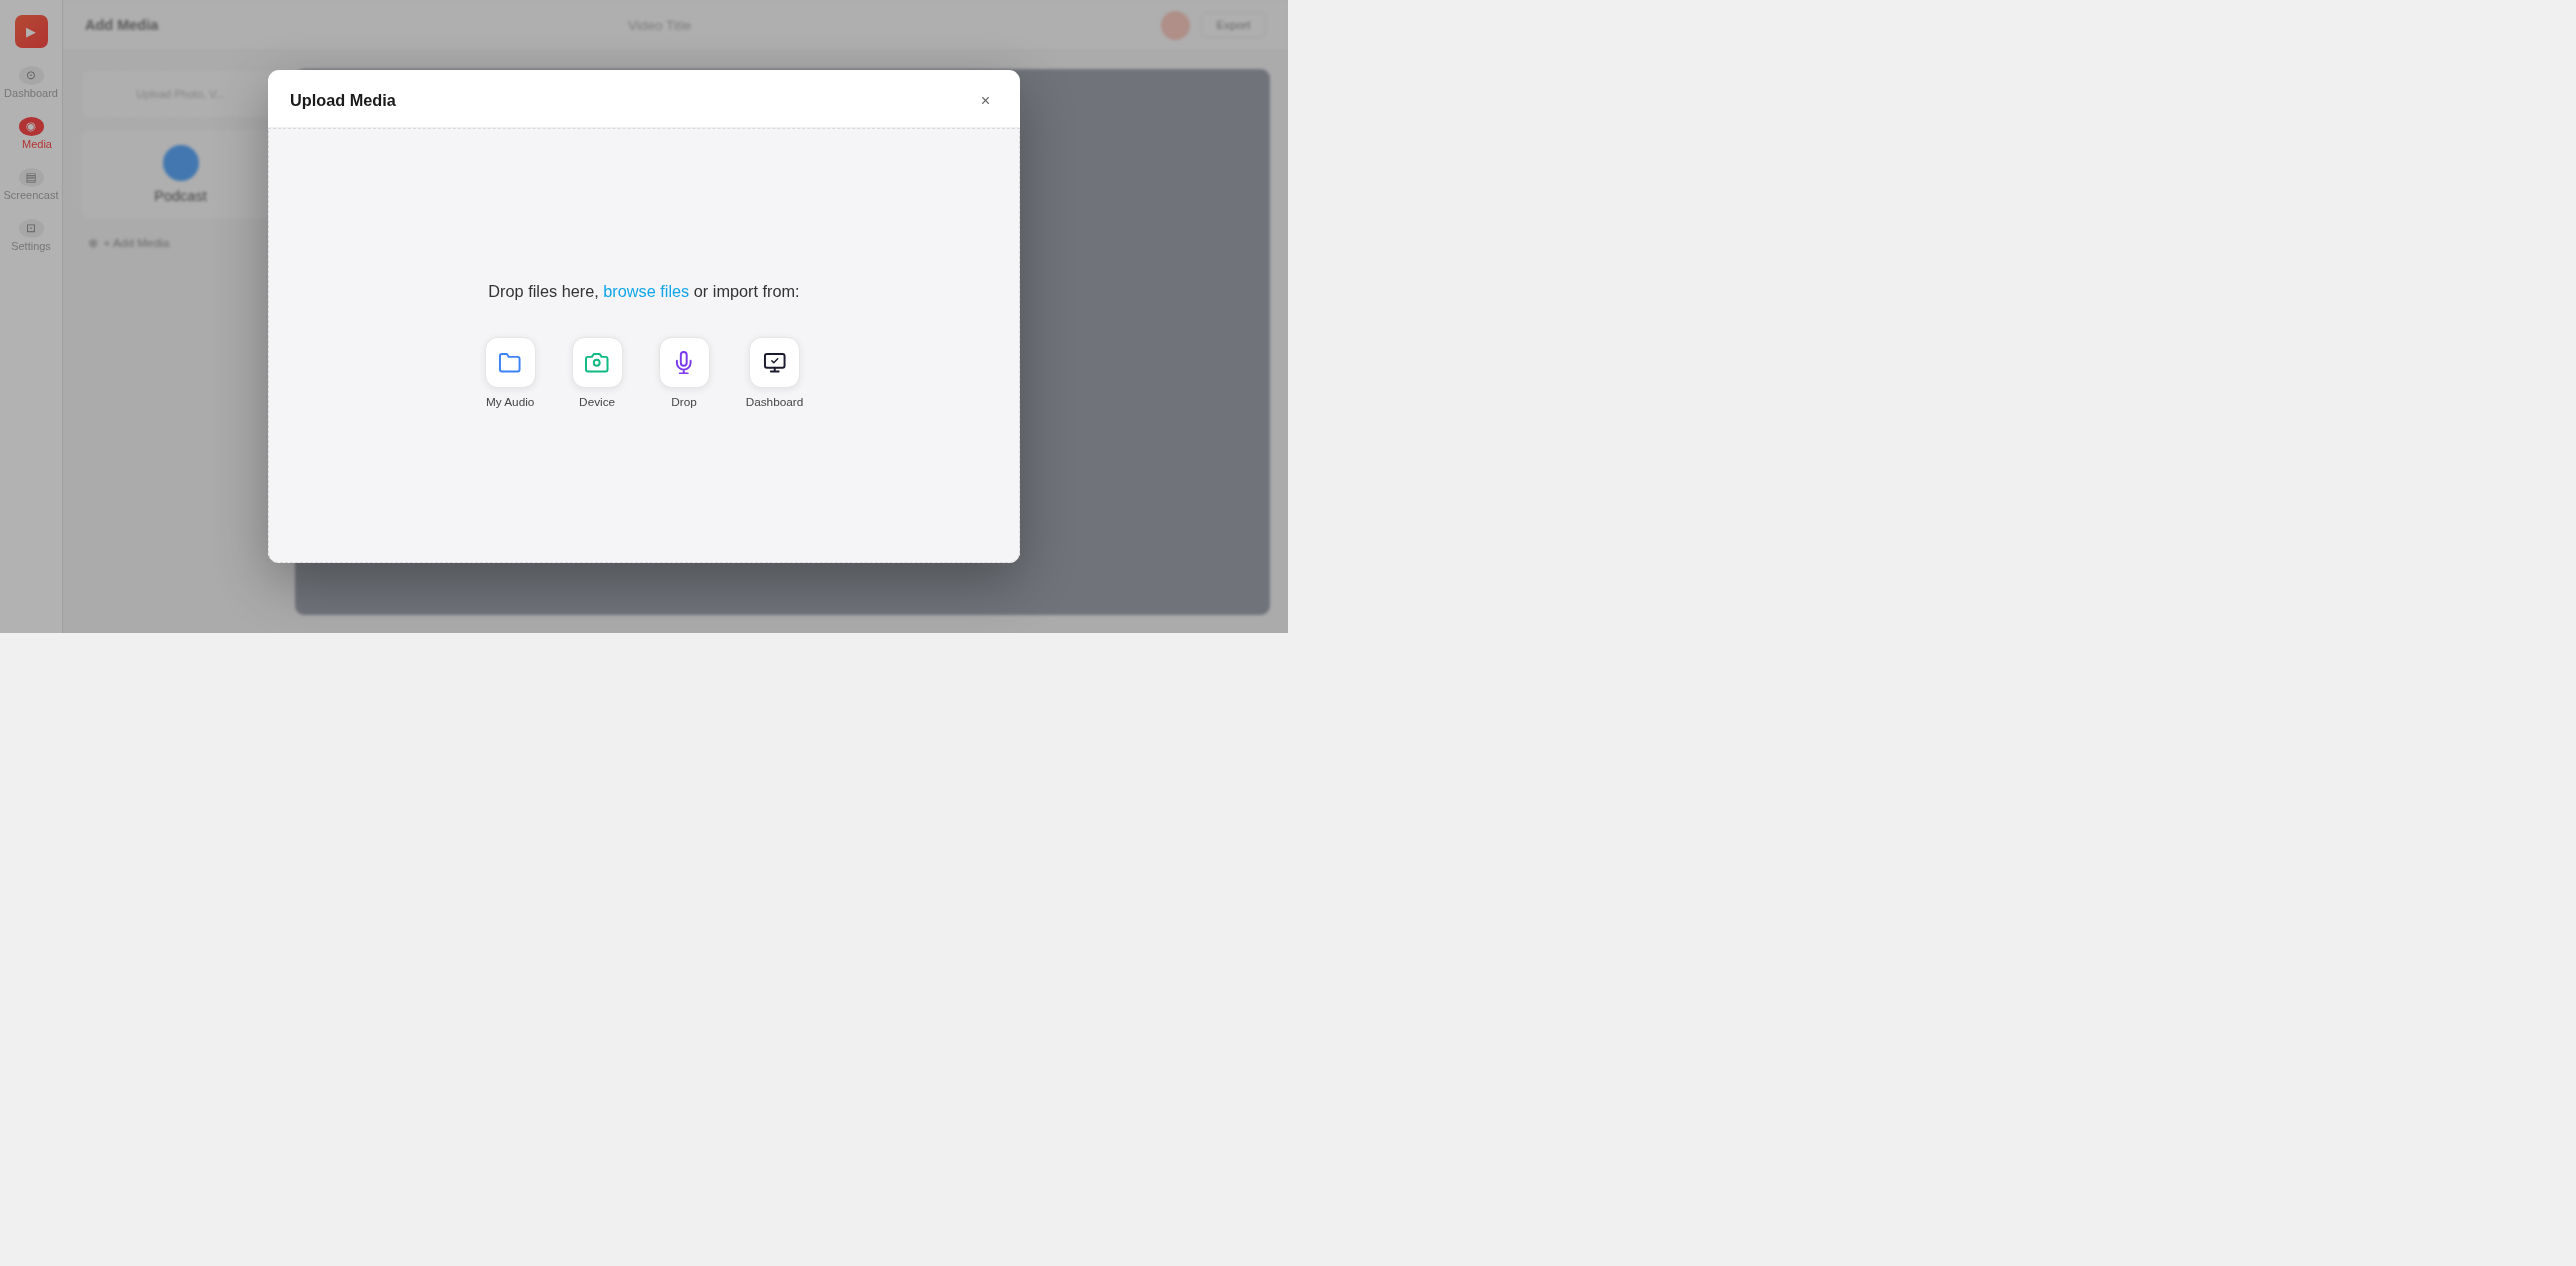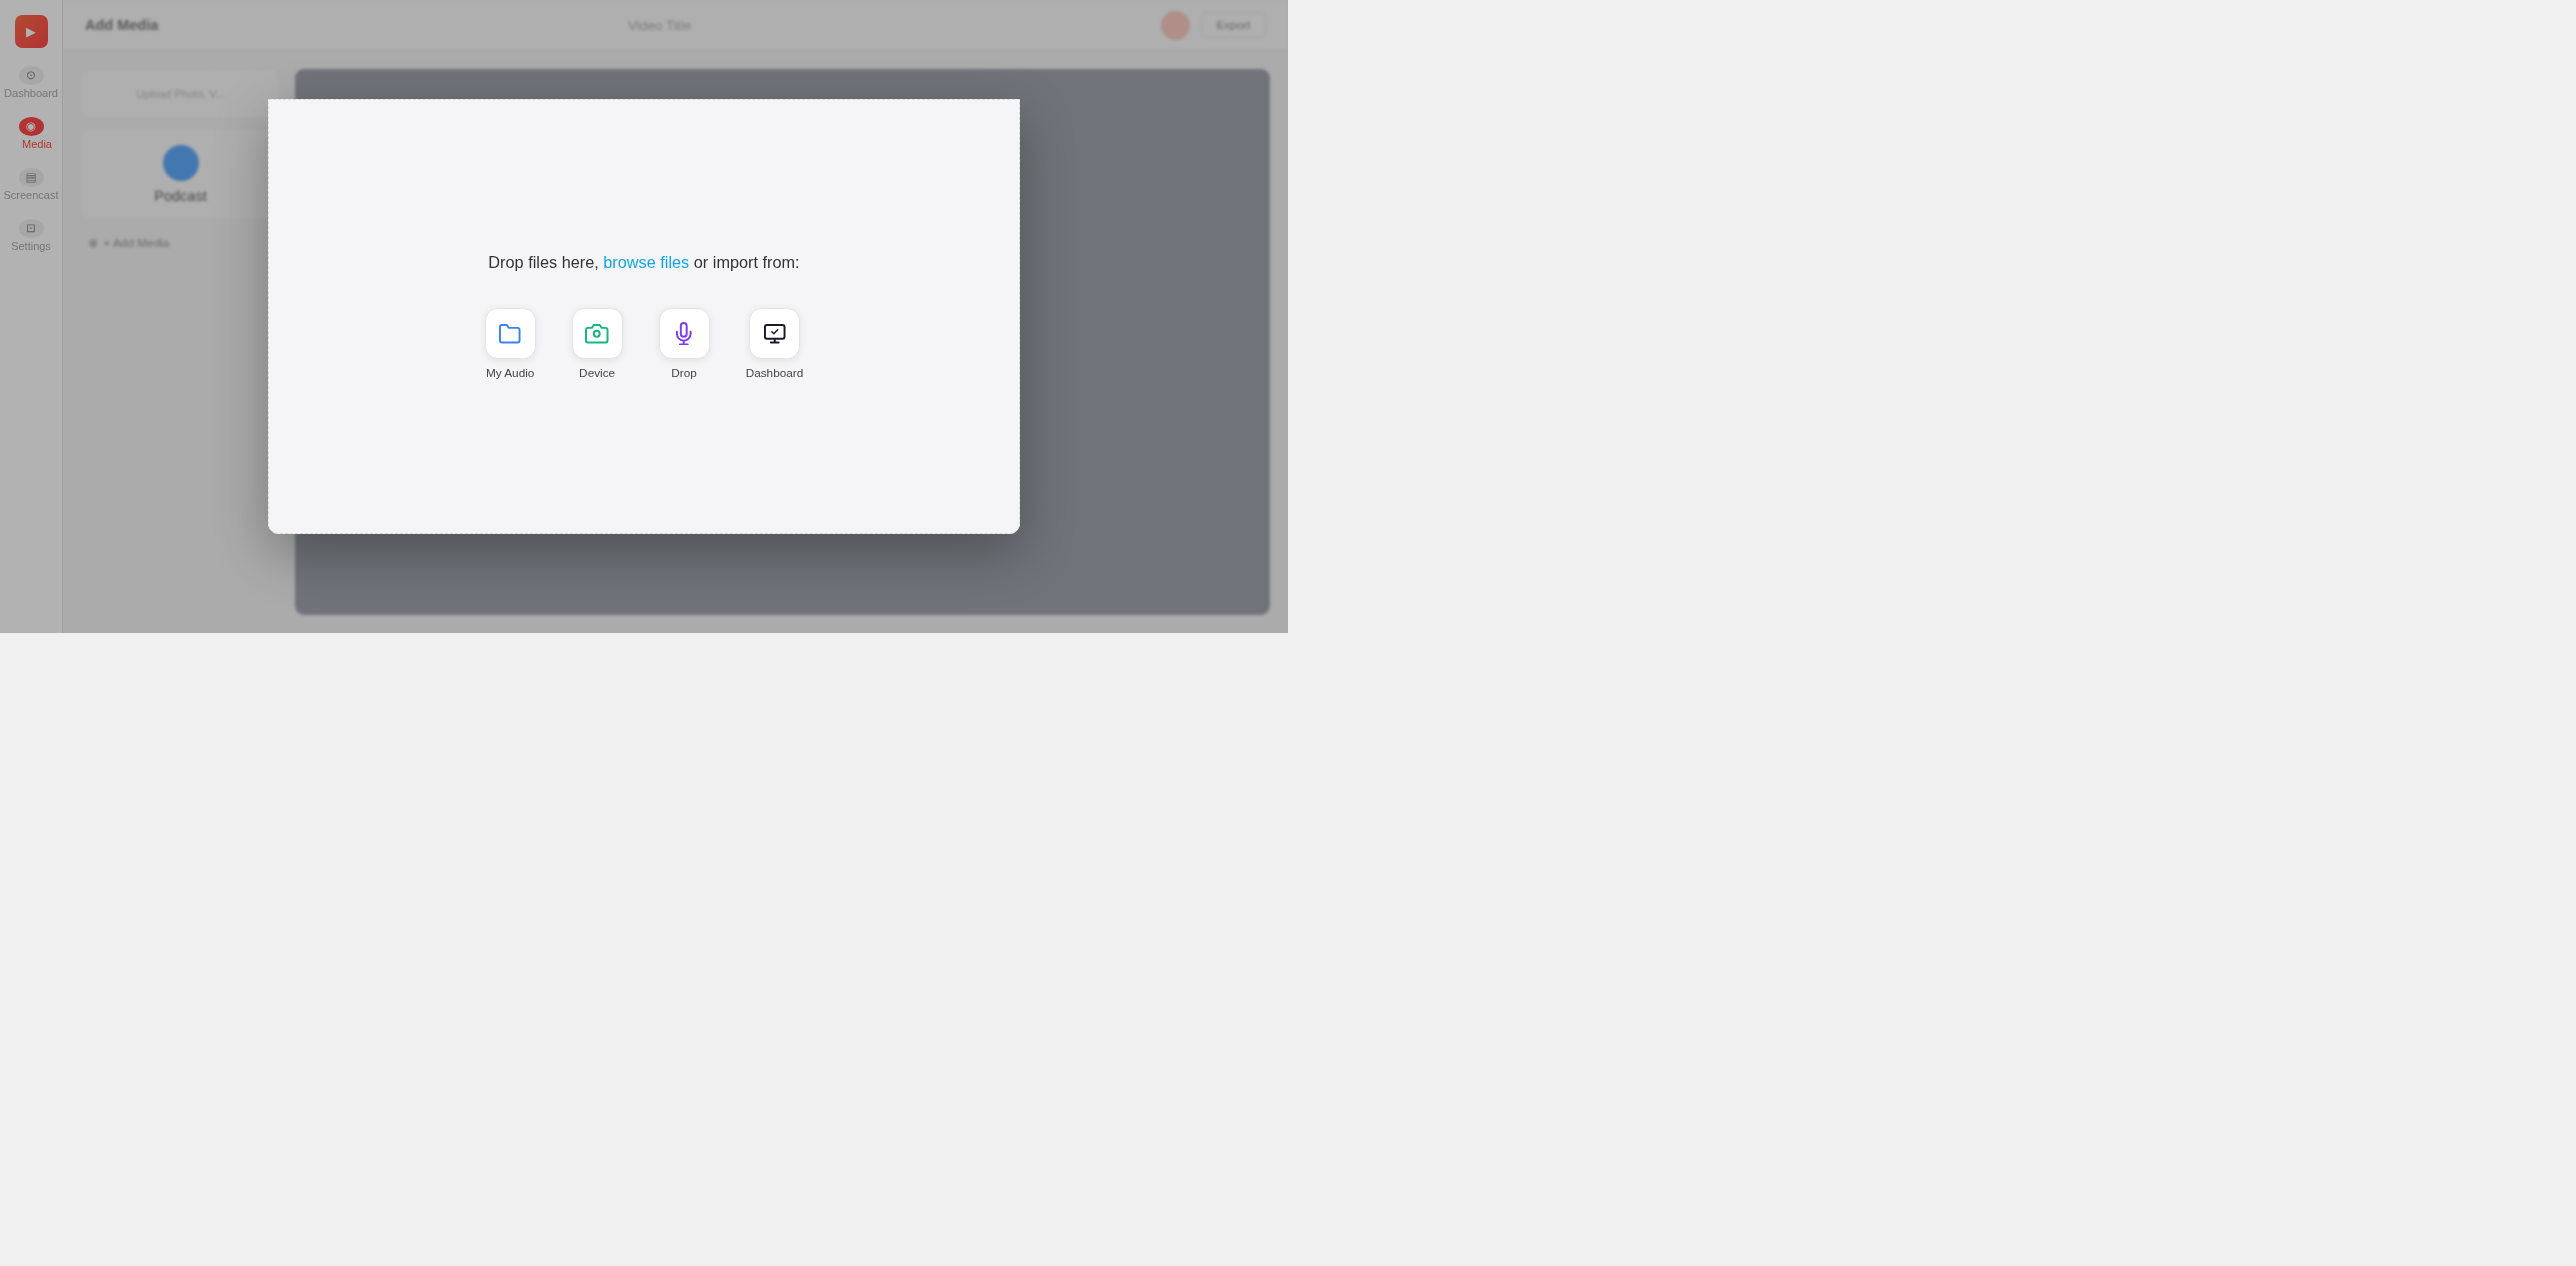--- a/index.html
+++ b/index.html
@@ -354,20 +354,24 @@
           <span>+ Add Media</span>
         </div>
       </div>
       <div class="right-panel"></div>
     </div>
   </div>
 </div>
 
 <div class="modal-overlay">
   <div class="modal">
+    <div class="modal-header">
+      <span class="modal-title">Upload Media</span>
+      <button class="modal-close">×</button>
+    </div>
 
     <div class="modal-body">
       <p class="drop-text">
         <span>Drop files here, </span><a class="browse-link">browse files</a><span> or import from:</span>
       </p>
 
       <div class="import-options">
 
         <div class="import-option">
           <div class="import-option-icon">

